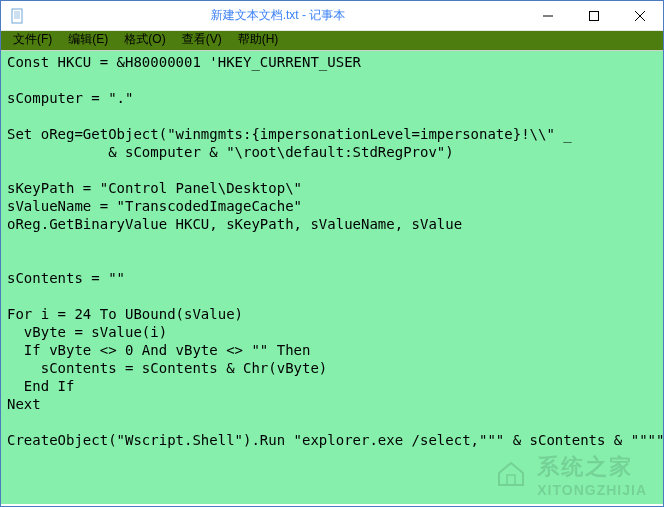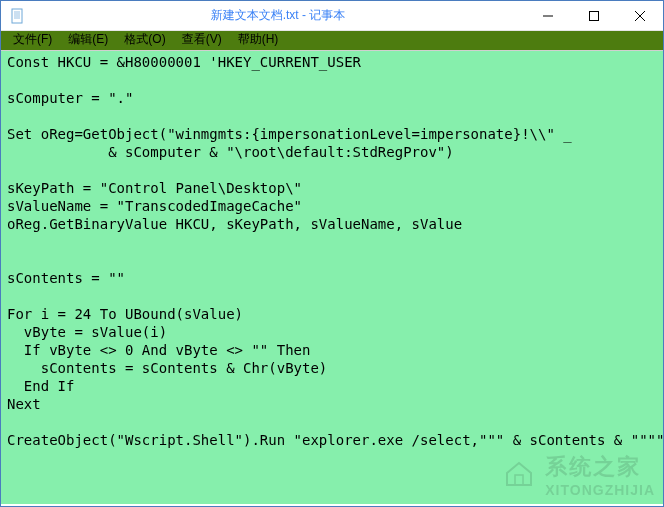--- a/index.html
+++ b/index.html
@@ -72,21 +72,21 @@
       font-size: 14px;
       line-height: 18px;
       color: #000;
       white-space: pre;
       overflow: auto;
       height: calc(100% - 52px);
       background: #86efac;
     }
     .watermark {
       position: absolute;
-      right: 8px;
+      right: 16px;
       bottom: 8px;
       display: flex;
       align-items: center;
       opacity: 0.12;
       pointer-events: none;
       font-size: 20px;
       color: #000;
       font-weight: bold;
     }
     .watermark-icon {

